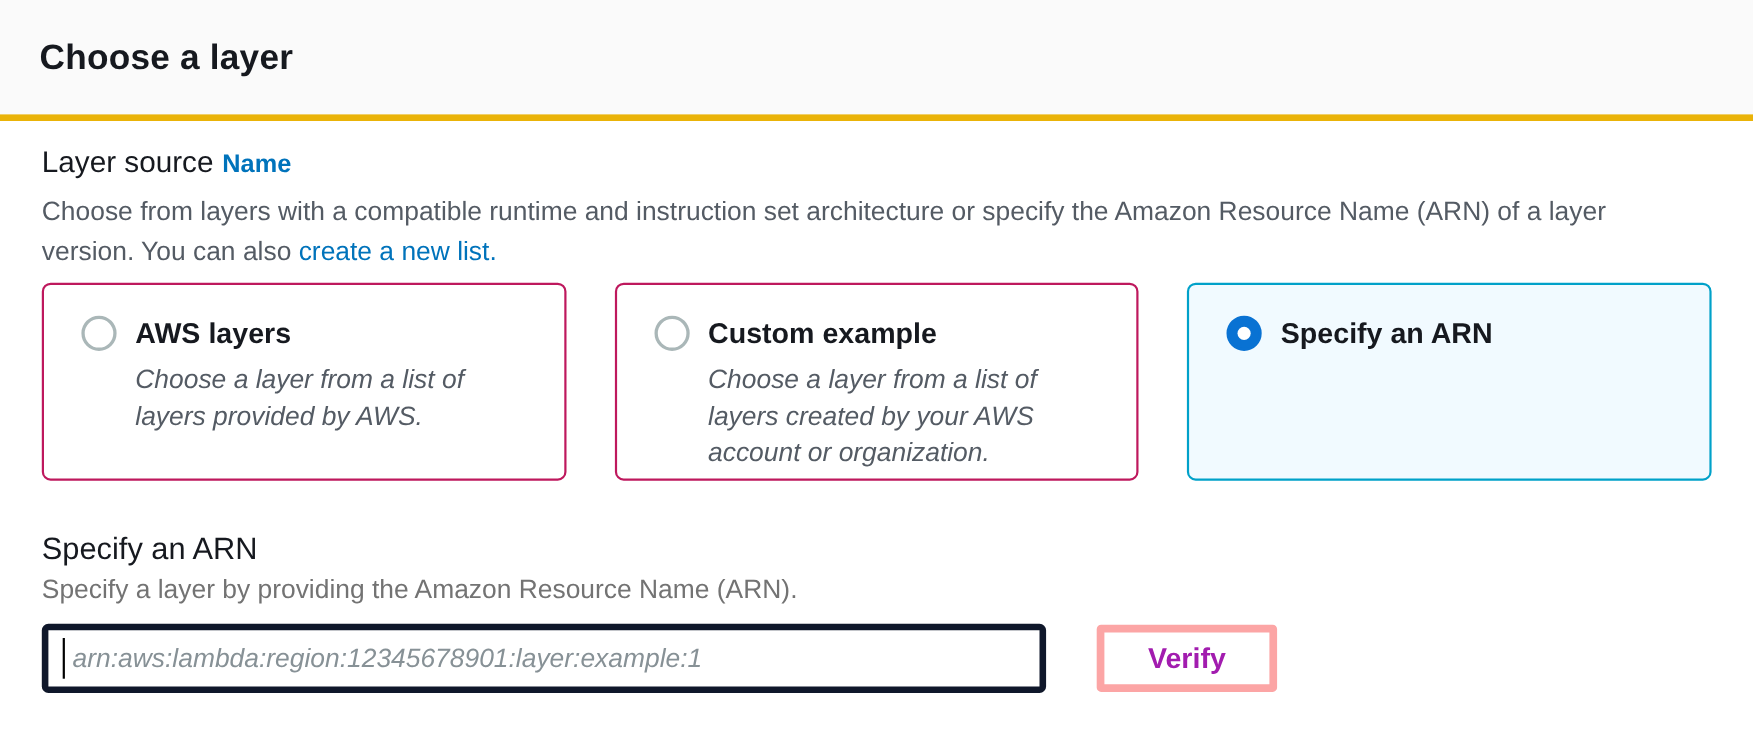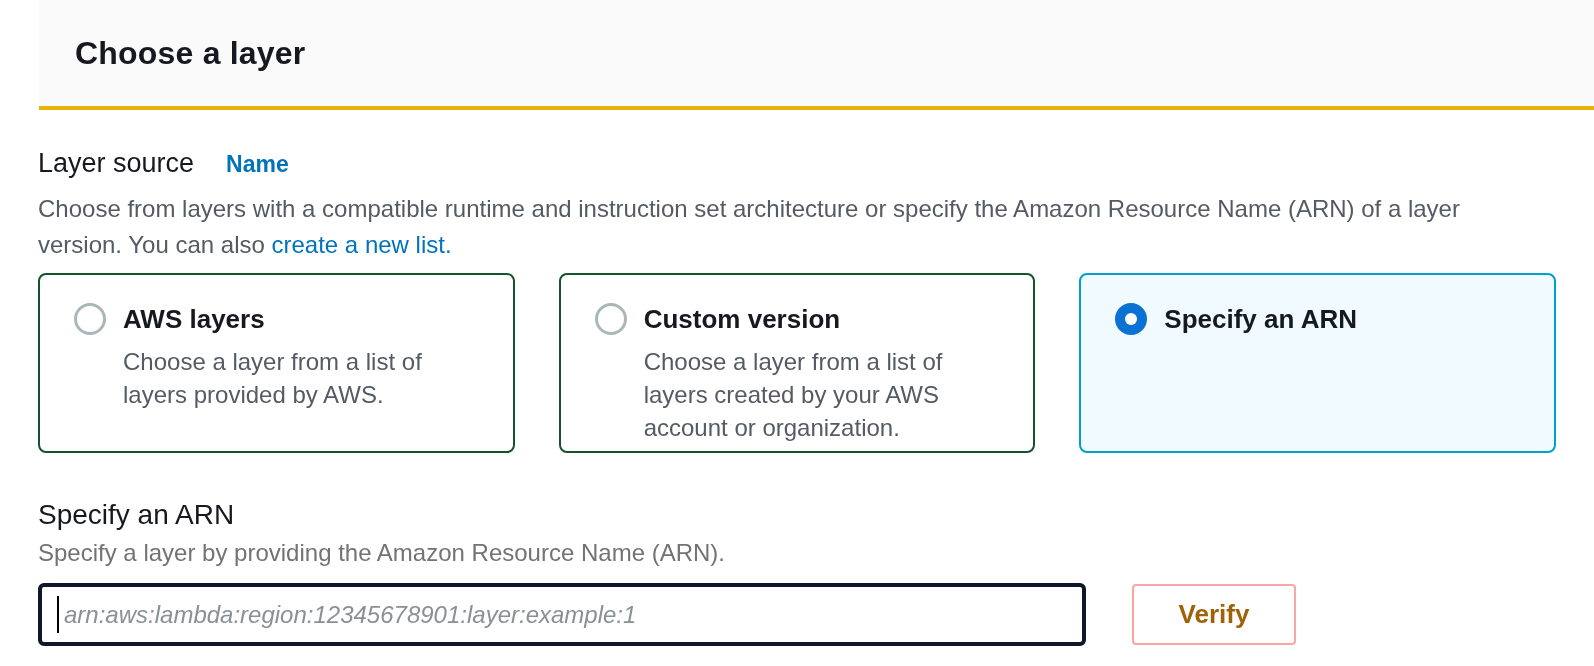--- a/index.html
+++ b/index.html
@@ -6,39 +6,38 @@
   html, body {
     width: 1594px; height: 666px;
     background: #ffffff;
     font-family: "Liberation Sans", "DejaVu Sans", sans-serif;
     overflow: hidden;
   }
   
   .panel-header {
     height: 110px;
     background: #fafafa;
-    border-bottom: 4px solid #eab308;
+    border-bottom: 6px solid #eab308;
     display: flex;
     align-items: center;
     padding: 0 36px;
-    margin-left: 39px;
   }
   .panel-header h1 {
     font-size: 32px;
     font-weight: 700;
     color: #16191f;
     letter-spacing: 0.2px;
   }
   
   .content { padding: 0 38px; }
   .field-label-row {
-    margin-top: 38px;
+    margin-top: 22px;
     display: flex;
     align-items: baseline;
-    gap: 32px;
+    gap: 8px;
   }
   .field-label {
     font-size: 27px;
     font-weight: 400;
     color: #16191f;
   }
   .info-link {
     font-size: 23px;
     font-weight: 700;
     color: #0073bb;
@@ -60,21 +59,21 @@
   
   .tiles {
     margin-top: 10px;
     display: flex;
     gap: 44px;
   }
   .tile {
     flex: 1 1 0;
     height: 180px;
     background: #ffffff;
-    border: 2px solid #14532d;
+    border: 2px solid #be185d;
     border-radius: 8px;
     padding: 28px 24px 0 34px;
     cursor: pointer;
   }
   .tile.selected {
     border-color: #00a1c9;
     background: #f1faff;
   }
   .tile-title-row {
     display: flex;
@@ -105,20 +104,21 @@
   .tile-title {
     font-size: 26px;
     font-weight: 700;
     color: #16191f;
   }
   .tile-desc {
     margin: 10px 0 0 49px;
     font-size: 24px;
     line-height: 33px;
     color: #545b64;
+    font-style: italic;
   }
   
   .arn-section { margin-top: 46px; }
   .arn-label {
     font-size: 28px;
     font-weight: 400;
     color: #16191f;
   }
   .arn-description {
     margin-top: 8px;
@@ -126,23 +126,23 @@
     color: #737373;
   }
   .arn-row {
     margin-top: 16px;
     display: flex;
     align-items: flex-start;
     gap: 46px;
   }
   .input-wrap { position: relative; }
   .arn-input {
-    width: 1048px;
+    width: 913px;
     height: 63px;
-    border: 4px solid #0f172a;
+    border: 6px solid #0f172a;
     border-radius: 6px;
     background: #ffffff;
     padding: 0 16px 0 22px;
     font-family: "Liberation Sans", "DejaVu Sans", sans-serif;
     font-size: 24px;
     color: #16191f;
     outline: none;
   }
   .arn-input::placeholder {
     color: #879196;
@@ -153,26 +153,26 @@
     position: absolute;
     left: 19px; top: 13px;
     width: 2px; height: 37px;
     background: #000000;
   }
   .verify-btn {
     width: 164px;
     height: 61px;
     margin-top: 1px;
     background: #ffffff;
-    border: 2px solid #fca5a5;
+    border: 7px solid #fca5a5;
     border-radius: 4px;
     font-family: "Liberation Sans", "DejaVu Sans", sans-serif;
     font-size: 26px;
     font-weight: 700;
-    color: #a16207;
+    color: #a21caf;
     cursor: pointer;
   }
 </style>
 </head>
 <body>
 
 <div class="panel-header">
   <h1>Choose a layer</h1>
 </div>
 
@@ -193,21 +193,21 @@
       <div class="tile-title-row">
         <span class="radio"></span>
         <span class="tile-title">AWS layers</span>
       </div>
       <div class="tile-desc">Choose a layer from a list of layers provided by AWS.</div>
     </div>
 
     <div class="tile">
       <div class="tile-title-row">
         <span class="radio"></span>
-        <span class="tile-title">Custom version</span>
+        <span class="tile-title">Custom example</span>
       </div>
       <div class="tile-desc">Choose a layer from a list of layers created by your AWS account or organization.</div>
     </div>
 
     <div class="tile selected">
       <div class="tile-title-row">
         <span class="radio"></span>
         <span class="tile-title">Specify an ARN</span>
       </div>
     </div>

